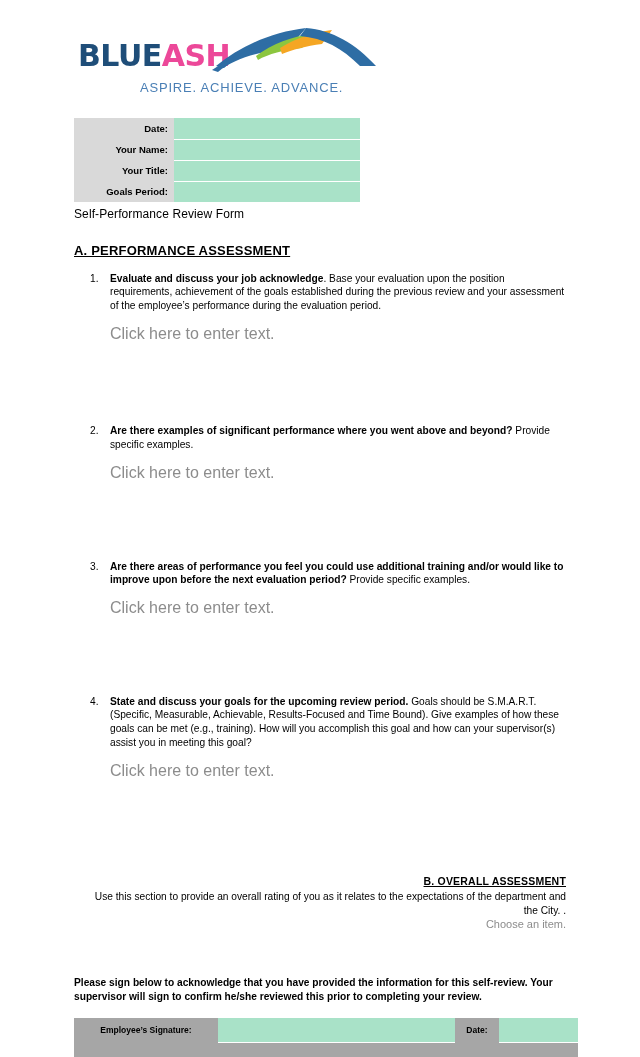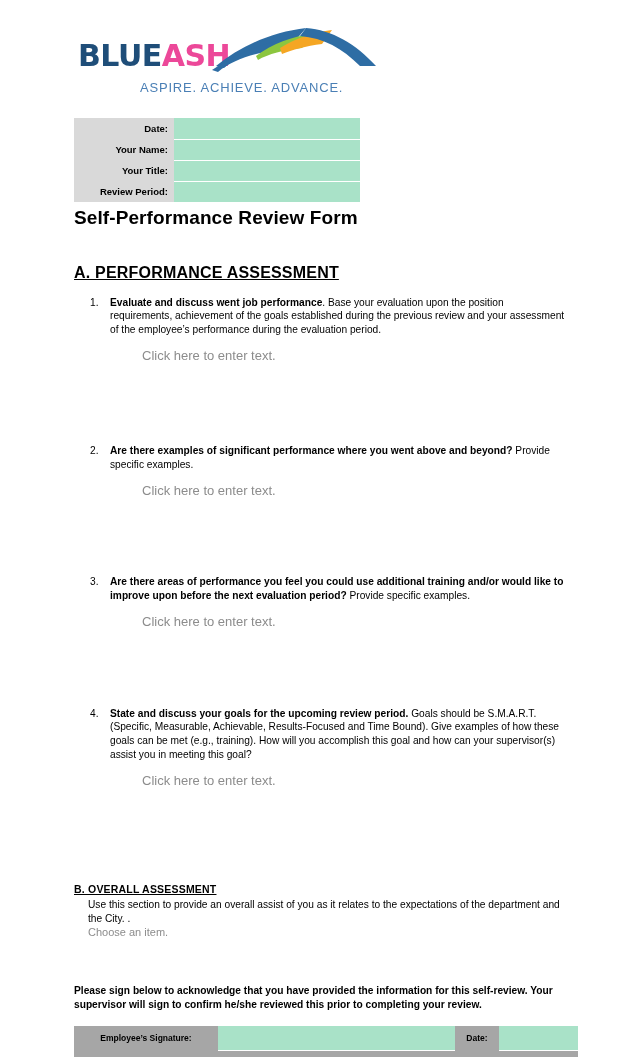--- a/index.html
+++ b/index.html
@@ -84,31 +84,31 @@
   .info-value {
     background: #a9e2c8;
     border-bottom: 1px solid #ffffff;
     width: 178px;
     padding: 2px 4px;
     font-size: 9.5px;
   }
 
   
   .form-title {
-    font-size: 19px;
-    font-weight: bold;
+    font-size: 12px;
+    font-weight: normal;
     margin-top: 4px;
     margin-bottom: 17px;
     letter-spacing: 0.1px;
   }
   .section-head {
-    font-size: 16px;
+    font-size: 13px;
     font-weight: bold;
     text-decoration: underline;
-    margin-top: 35px;
+    margin-top: 22px;
     letter-spacing: 0.2px;
   }
   .section-head-b {
     font-size: 10.5px;
     font-weight: bold;
     text-decoration: underline;
     margin-top: 0;
     letter-spacing: 0.2px;
   }
 
@@ -122,31 +122,30 @@
   }
   .q-num {
     position: absolute;
     left: 16px;
     top: 0;
     font-size: 10.2px;
   }
   .q-text strong { font-weight: bold; }
   .placeholder {
     color: #8c8c8c;
-    font-size: 13px;
+    font-size: 16px;
     margin-top: 10px;
-    margin-left: 32px;
   }
   .spacer-1 { height: 66px; }
   .spacer-2 { height: 62px; }
   .spacer-3 { height: 62px; }
   .spacer-4 { height: 70px; }
 
   
-  .overall-block { margin-top: 24px; }
+  .overall-block { margin-top: 24px; text-align: right; }
   .overall-text {
     font-size: 10.2px;
     line-height: 1.35;
     margin-top: 3px;
     padding-left: 14px;
   }
   .overall-choice {
     color: #8c8c8c;
     font-size: 11px;
     padding-left: 14px;
@@ -211,33 +210,33 @@
       </tr>
       <tr>
         <td class="info-label">Your Name:</td>
         <td class="info-value"></td>
       </tr>
       <tr>
         <td class="info-label">Your Title:</td>
         <td class="info-value"></td>
       </tr>
       <tr>
-        <td class="info-label">Review Period:</td>
+        <td class="info-label">Goals Period:</td>
         <td class="info-value"></td>
       </tr>
     </tbody>
   </table>
 
   <div class="form-title">Self-Performance Review Form</div>
 
   <div class="section-head">A.   PERFORMANCE ASSESSMENT</div>
 
   <div class="q">
     <span class="q-num">1.</span>
-    <span class="q-text"><strong>Evaluate and discuss went job performance</strong><span>. Base your evaluation upon the position requirements, achievement of the goals established during the previous review and your assessment of the employee’s performance during the evaluation period.</span></span>
+    <span class="q-text"><strong>Evaluate and discuss your job acknowledge</strong><span>. Base your evaluation upon the position requirements, achievement of the goals established during the previous review and your assessment of the employee’s performance during the evaluation period.</span></span>
     <div class="placeholder">Click here to enter text.</div>
     <div class="spacer-1"></div>
   </div>
 
   <div class="q">
     <span class="q-num">2.</span>
     <span class="q-text"><strong>Are there examples of significant performance where you went above and beyond?</strong><span> Provide specific examples.</span></span>
     <div class="placeholder">Click here to enter text.</div>
     <div class="spacer-2"></div>
   </div>
@@ -251,21 +250,21 @@
 
   <div class="q">
     <span class="q-num">4.</span>
     <span class="q-text"><strong>State and discuss your goals for the upcoming review period.</strong><span>  Goals should be S.M.A.R.T. (Specific, Measurable, Achievable, Results-Focused and Time Bound). Give examples of how these goals can be met (e.g., training). How will you accomplish this goal and how can your supervisor(s) assist you in meeting this goal?</span></span>
     <div class="placeholder">Click here to enter text.</div>
     <div class="spacer-4"></div>
   </div>
 
   <div class="overall-block">
     <div class="section-head-b">B.  OVERALL ASSESSMENT</div>
-    <div class="overall-text">Use this section to provide an overall assist of you as it relates to the expectations of the department and the City.  .</div>
+    <div class="overall-text">Use this section to provide an overall rating of you as it relates to the expectations of the department and the City.  .</div>
     <div class="overall-choice">Choose an item.</div>
   </div>
 
   <div class="sign-note">Please sign below to acknowledge that you have provided the information for this self-review. Your supervisor will sign to confirm he/she reviewed this prior to completing your review.</div>
 
   <table class="sig-table">
     <tbody>
       <tr>
         <td class="sig-label" style="width:140px;margin-top:32px;">Employee’s Signature:</td>
         <td class="sig-field" style="width:235px;"></td>

